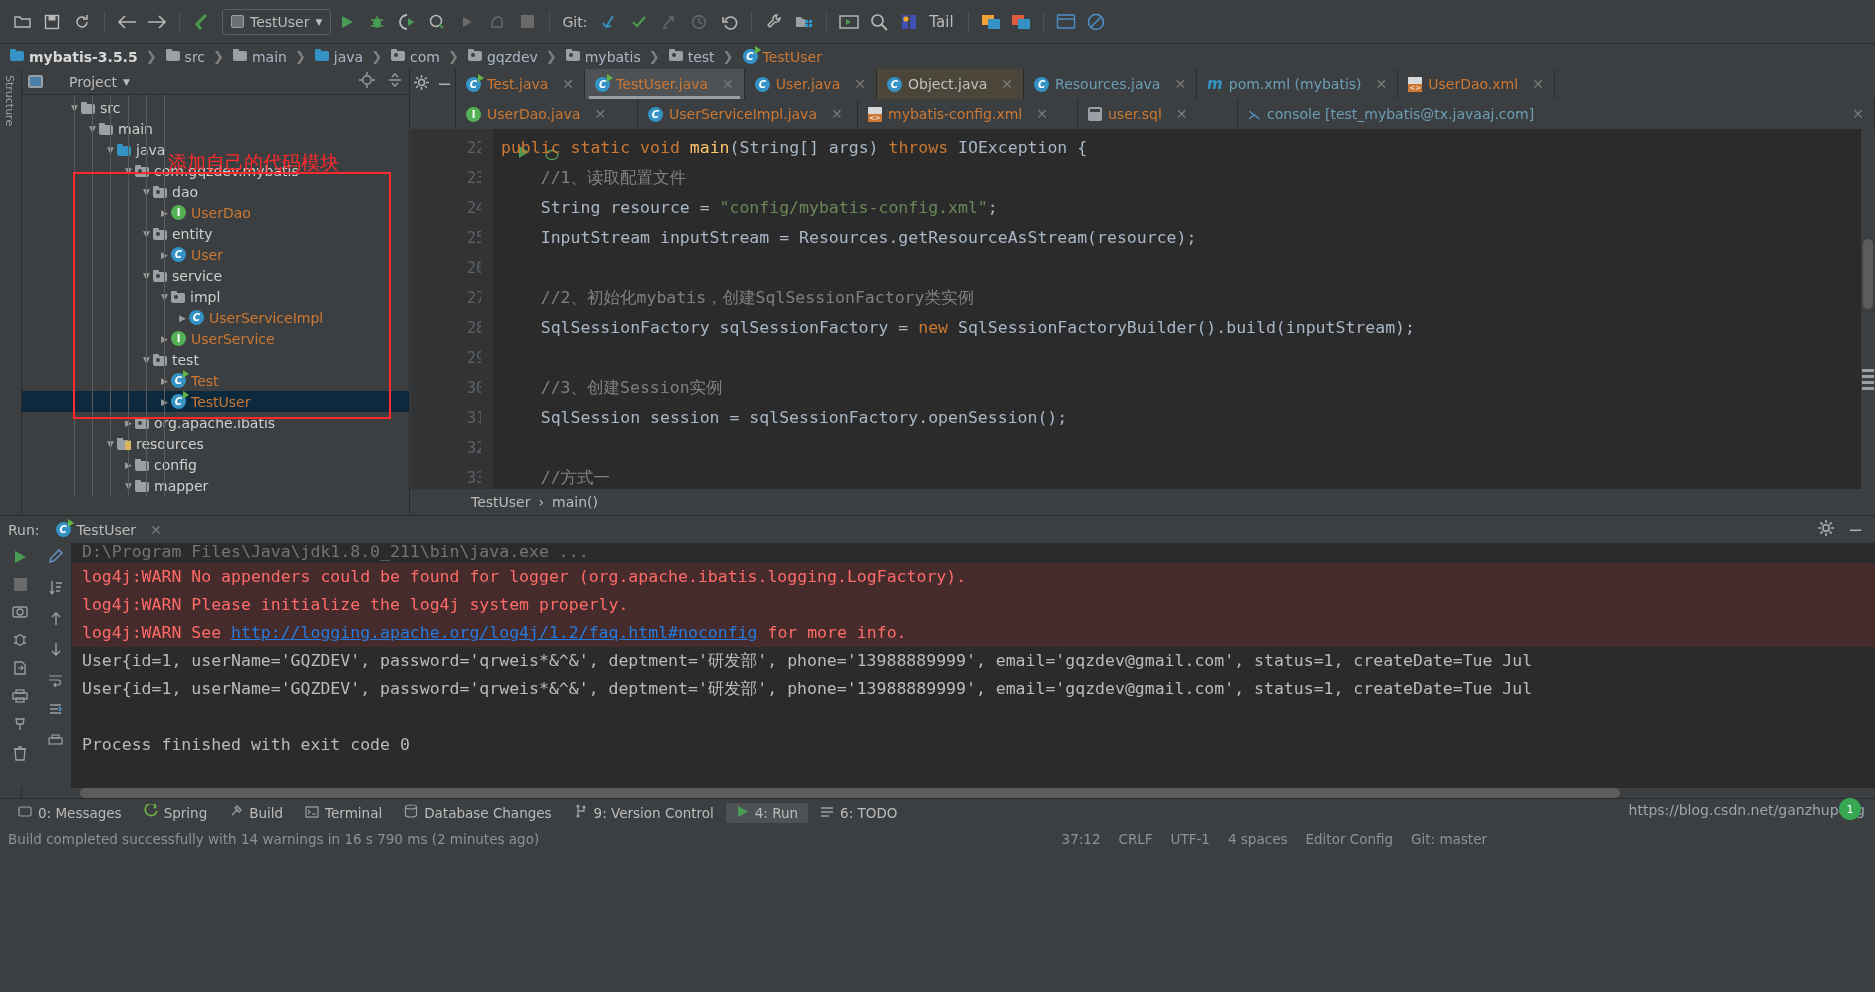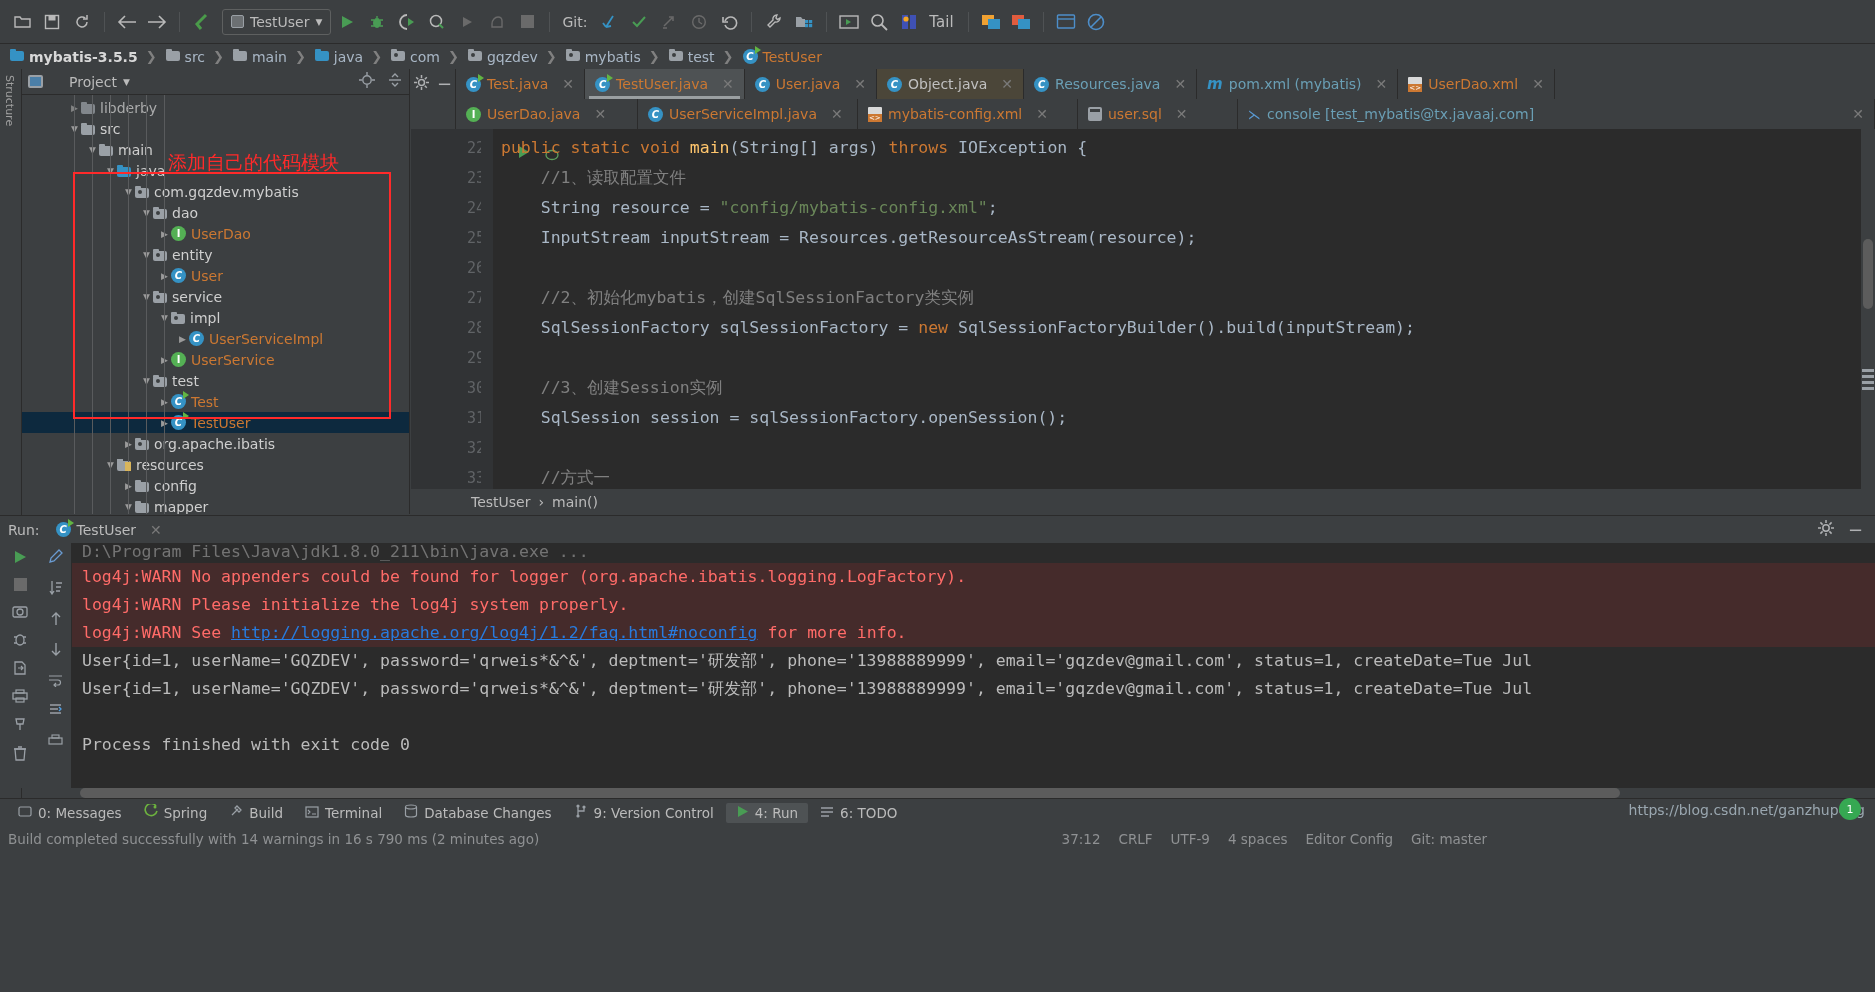--- a/index.html
+++ b/index.html
@@ -479,26 +479,20 @@
           </svg>
       </span>
       <span style="margin-left:6px;">
         <svg width="16" height="16" viewBox="0 0 16 16">
             <path d="M2 8h12" stroke="#9aa0a6" stroke-width="1.4"></path>
             <path d="M5 5l3-3 3 3M5 11l3 3 3-3" fill="none" stroke="#9aa0a6" stroke-width="1.4"></path>
           </svg>
       </span>
     </div>
     <div class="tree" id="project-tree">
-        <div class="trow" style="opacity: 0.75;">
-          <span style="width:46px;flex:none;"></span>
-          <span class="arrow">▶</span>
-          <span class="fld"></span>
-          <span class="tlabel white">libderby</span>
-        </div>
         <div class="trow">
           <span style="width:46px;flex:none;"></span>
           <span class="arrow">▼</span>
           <span class="fld"></span>
           <span class="tlabel white">src</span>
         </div>
         <div class="trow">
           <span style="width:64px;flex:none;"></span>
           <span class="arrow">▼</span>
           <span class="fld"></span>
@@ -924,21 +918,21 @@
           </svg></span>
         <span>6: TODO</span>
       </div>
     </div>
 
   <div class="statusbar">
     <span>Build completed successfully with 14 warnings in 16 s 790 ms (2 minutes ago)</span>
     <span class="right" id="status-right">
         <span>37:12</span>
         <span>CRLF</span>
-        <span>UTF-9</span>
+        <span>UTF-1</span>
         <span>4 spaces</span>
         <span>Editor Config</span>
         <span>Git: master</span>
       </span>
   </div>
 
   <div class="wm">https://blog.csdn.net/ganzhupeng</div>
   <div class="wmbadge">1</div>
 
 </div>

